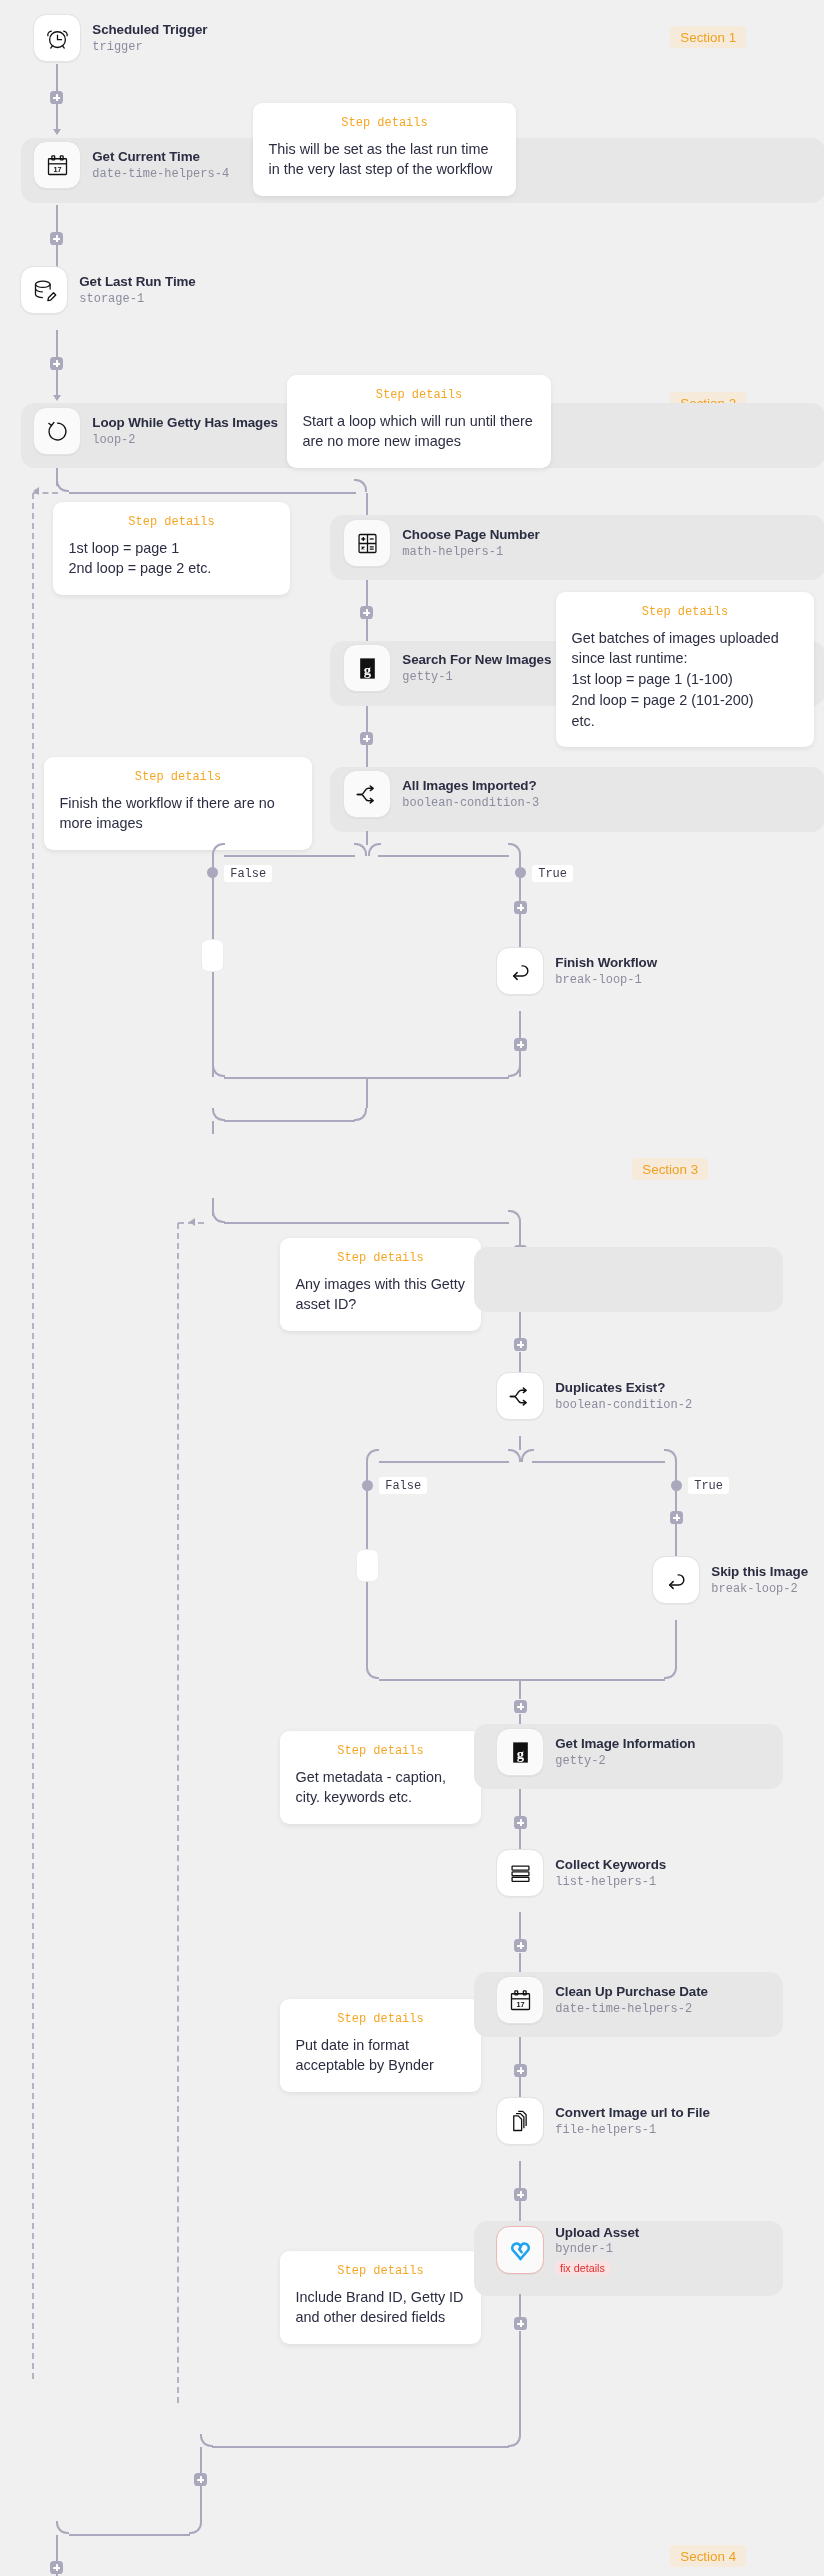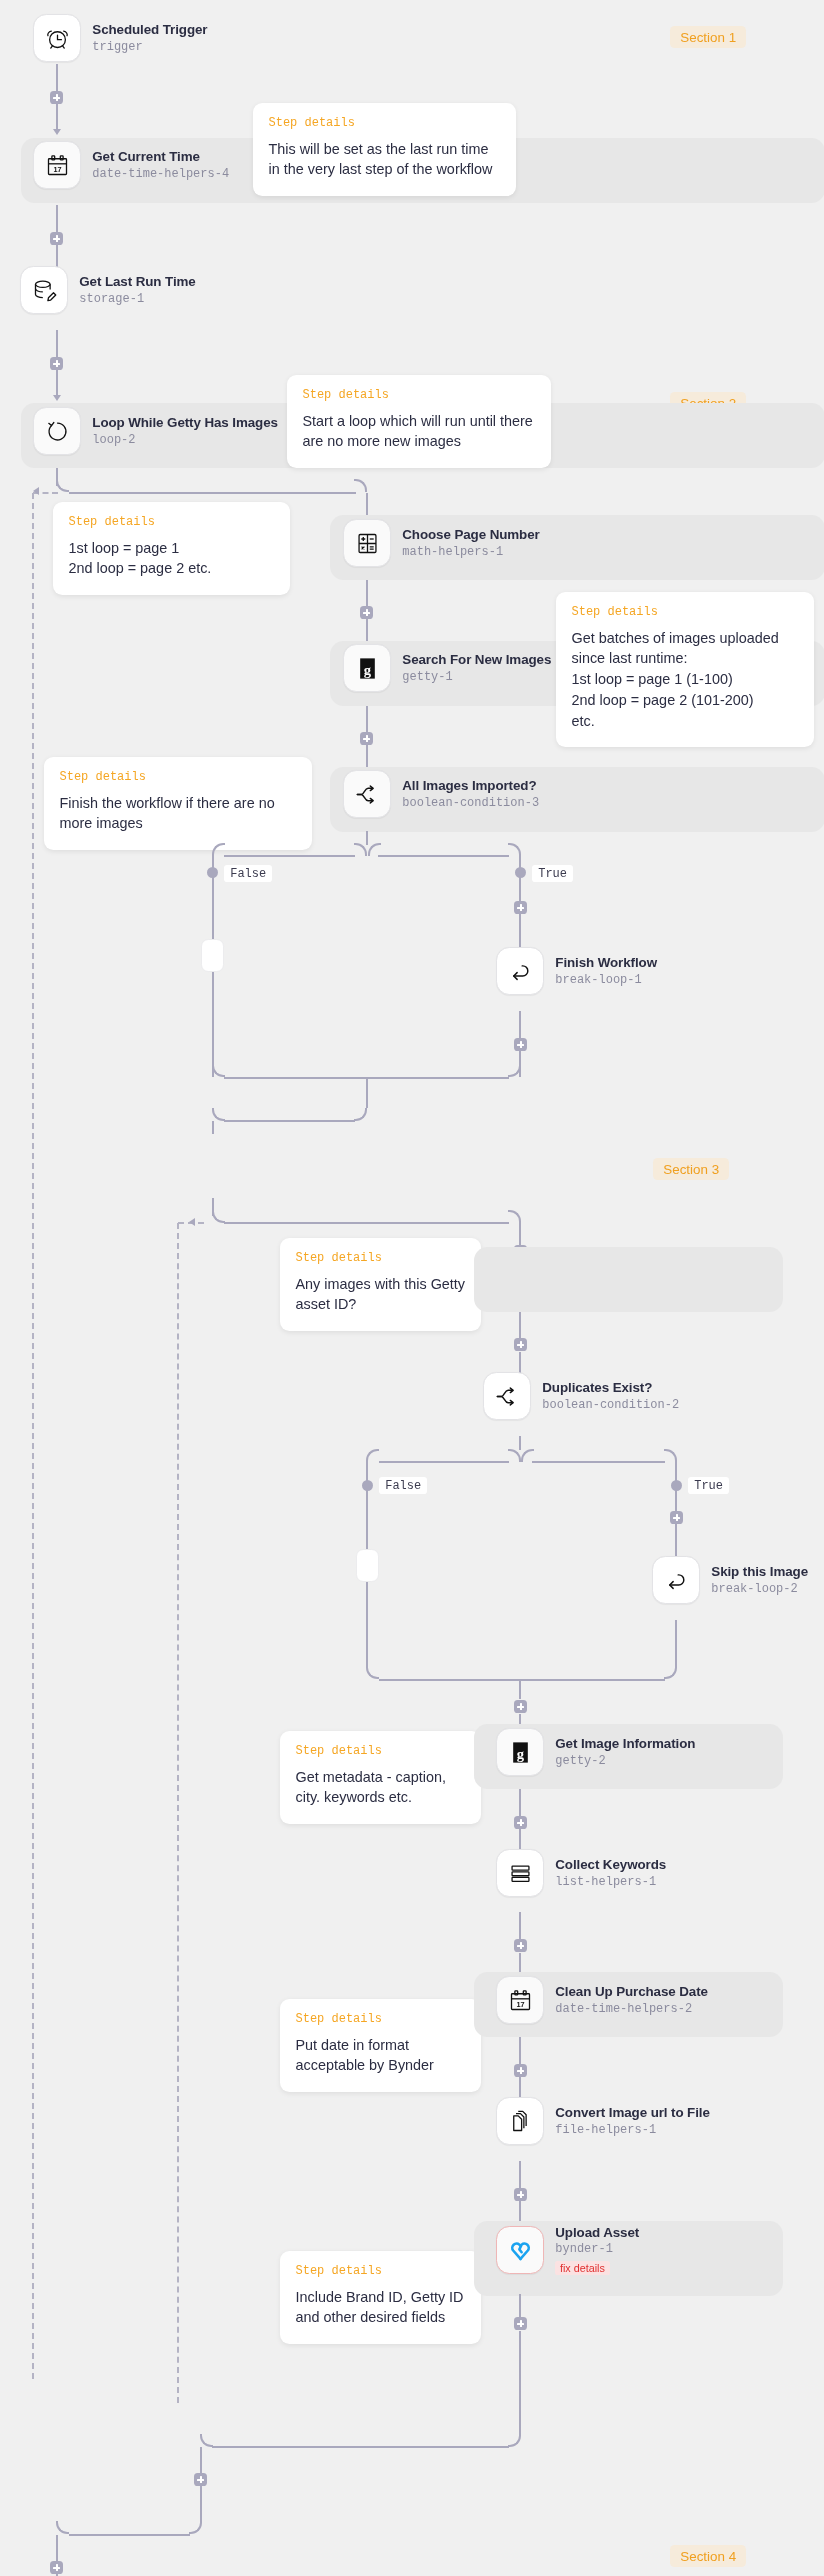--- a/index.html
+++ b/index.html
@@ -44,21 +44,21 @@
   .nsub{font-size:12px;font-family:"Liberation Mono", monospace;color:#8b8b9e;}
   .badge-fix{display:inline-block;margin-top:3.1px;font-size:10.8px;color:#e03030;
     background:#fbe2e2;border-radius:2.6px;padding:1px 4.6px;width:max-content;}
 
   
   .band{position:absolute;background:#e7e7e7;border-radius:13.4px;}
 
   
   .callout{position:absolute;background:#fff;border-radius:9.3px;padding:13.4px 15.5px 15.5px 15.5px;
     box-shadow:0 1.5px 5.2px rgba(0,0,0,.07);}
-  .co-head{font-size:12px;color:#f5a623;font-family:"Liberation Mono", monospace;margin-bottom:8.2px;}
+  .co-head{font-size:12px;color:#f5a623;font-family:"Liberation Mono", monospace;margin-bottom:8.2px;text-align:center;}
   .co-body{font-size:14.4px;line-height:1.45;color:#2b2d42;}
 
   
   .sectiontag{position:absolute;background:#f6ebdb;color:#f0a020;border-radius:4.6px;
     padding:3.6px 10.3px;font-size:13.4px;}
 
   
   .branchlabel{position:absolute;background:#fff;border-radius:3.1px;padding:1.5px 6.2px;
     font-size:12px;font-family:"Liberation Mono", monospace;color:#3b3b4f;}
   .dot{position:absolute;width:11.3px;height:11.3px;border-radius:50%;background:#a9a8bd;}
@@ -280,42 +280,42 @@
     <div class="wire v" style="left: 212px; top: 972px; height: 105px;"></div>
     <div class="corner bl" style="left: 212px; top: 1064px; width: 13.4px; height: 13.4px;"></div>
     <div class="wire h" style="left: 224px; top: 1077px; width: 285px;"></div>
     <div class="corner br" style="left: 508px; top: 1064px; width: 13.4px; height: 13.4px;"></div>
     <div class="wire v" style="left: 366px; top: 1078px; height: 15.5px;"></div>
     <div class="wire v" style="left: 366px; top: 1078px; height: 30px;"></div>
     <div class="corner br" style="left: 354px; top: 1108px; width: 13.4px; height: 13.4px;"></div>
     <div class="wire h" style="left: 224px; top: 1120px; width: 131px;"></div>
     <div class="corner bl" style="left: 212px; top: 1108px; width: 13.4px; height: 13.4px;"></div>
     <div class="wire v" style="left: 212px; top: 1121px; height: 13.4px;"></div>
-    <div class="sectiontag" style="left: 653px; top: 1158px;">Section 3</div>
+    <div class="sectiontag" style="left: 632px; top: 1158px;">Section 3</div>
     <div class="callout" style="left: 280px; top: 1238px; width: 201px;">
       <div class="co-head">Step details</div>
       <div class="co-body">Any images with this Getty asset ID?</div>
     </div>
     <div class="wire v" style="left: 212px; top: 1198px; height: 17.5px;"></div>
     <div class="corner bl" style="left: 212px; top: 1210px; width: 13.4px; height: 13.4px;"></div>
     <div class="wire h" style="left: 224px; top: 1222px; width: 285px;"></div>
     <div class="corner tr" style="left: 508px; top: 1210px; width: 13.4px; height: 13.4px;"></div>
     <div class="wire dash-v" style="left: 177px; top: 1223px; height: 1180px;"></div>
     <div class="wire dash-h" style="left: 178px; top: 1222px; width: 26px;"></div>
     <div class="arrow" style="left: 188px; top: 1219px; transform: rotate(90deg);"></div>
     <div class="wire v" style="left: 519px; top: 1223px; height: 32px;"></div>
     <div class="plus" style="left: 514px; top: 1245px;"></div>
     <div class="wire v" style="left: 519px; top: 1258px; height: 24px;"></div>
     <div class="arrow" style="left: 516px; top: 1282px;"></div>
     <div class="band" style="left: 474px; top: 1247px; width: 309px; height: 65px;"></div>
     <div class="wire v" style="left: 519px; top: 1312px; height: 27px;"></div>
     <div class="plus" style="left: 514px; top: 1338px;"></div>
     <div class="wire v" style="left: 519px; top: 1352px; height: 25px;"></div>
     <div class="arrow" style="left: 516px; top: 1377px;"></div>
-    <div class="node" style="left: 483px; top: 1372px; justify-content: flex-end;">
+    <div class="node" style="left: 496px; top: 1372px; justify-content: flex-end;">
       <div class="nodebox">
         <span>
           <svg width="27" height="27" viewBox="0 0 48 48" fill="none" stroke="#111" stroke-width="2.6" stroke-linecap="round" stroke-linejoin="round">
    <path d="M6 24h7c5 0 6-11 12-11h8"></path>
    <path d="M6 24h7c5 0 6 11 12 11h8"></path>
    <path d="M29 9l5 4-5 4"></path>
             <path d="M29 31l5 4-5 4"></path>
           </svg>
         </span>
       </div>

